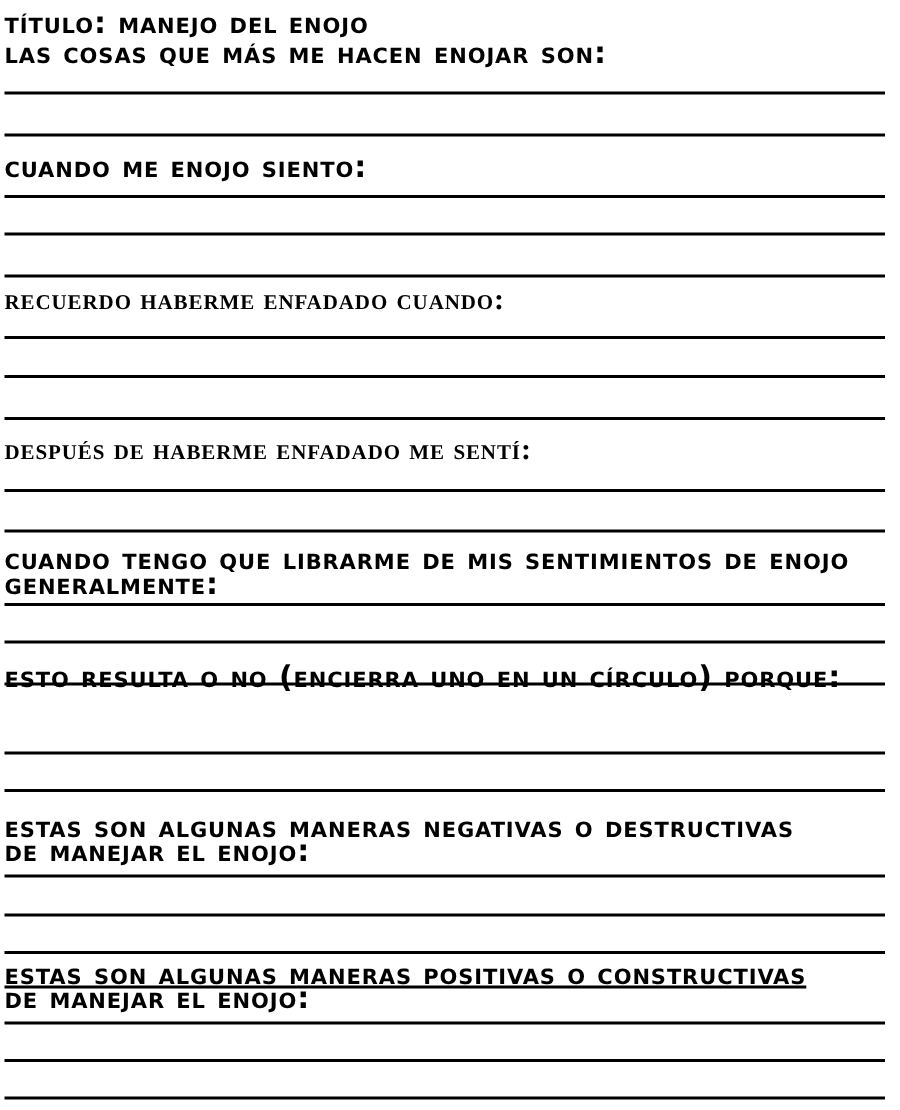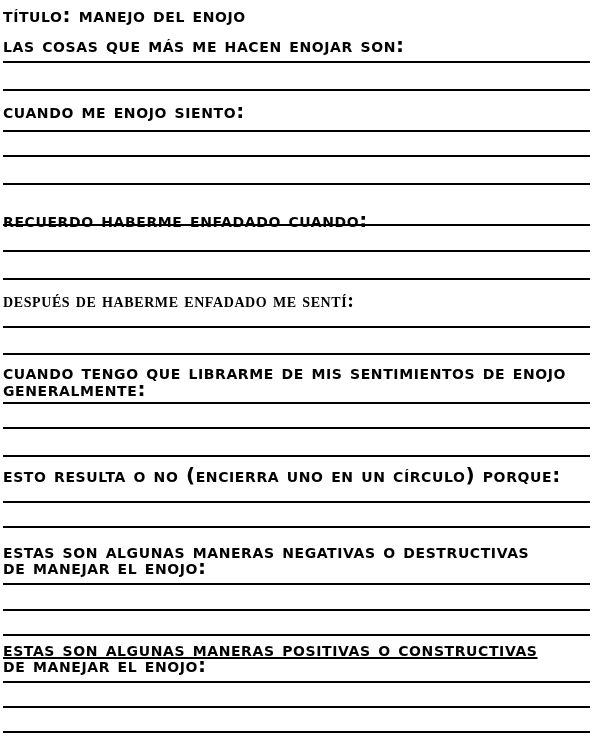--- a/index.html
+++ b/index.html
@@ -37,45 +37,45 @@
       cursor: text;
     }
   </style>
 </head>
 <body>
 
 <div>
 
   <p class="txt" style="top:7px;">Título: Manejo del enojo</p>
 
-  <p class="txt" style="top:37px;">Las cosas que más me hacen enojar son:</p>
+  <p class="txt" style="top:27px;">Las cosas que más me hacen enojar son:</p>
   <div class="rule" style="top:61px;"></div>
   <div class="rule" style="top:89px;"></div>
 
   <p class="txt" style="top:103px;">Cuando me enojo siento:</p>
   <div class="rule" style="top:130px;"></div>
   <div class="rule" style="top:155px;"></div>
   <div class="rule" style="top:183px;"></div>
 
-  <p class="txt" style="top:212px;">Recuerdo haberme enfadado cuando:</p>
+  <p class="txt" style="top:192px;font-family:Liberation Serif, serif;">Recuerdo haberme enfadado cuando:</p>
   <div class="rule" style="top:224px;"></div>
   <div class="rule" style="top:250px;"></div>
   <div class="rule" style="top:278px;"></div>
 
   <p class="txt" style="top:292px;font-family:Liberation Serif, serif;">Después de haberme enfadado me sentí:</p>
   <div class="rule" style="top:326px;"></div>
   <div class="rule" style="top:353px;"></div>
 
   <p class="txt" style="top:364px;">Cuando tengo que librarme de mis sentimientos de enojo</p>
   <p class="txt" style="top:381px;">generalmente:</p>
   <div class="rule" style="top:402px;"></div>
   <div class="rule" style="top:427px;"></div>
   <div class="rule" style="top:455px;"></div>
 
-  <p class="txt" style="top:443px;margin-top:24px;">Esto resulta o no (encierra uno en un círculo) porque:</p>
+  <p class="txt" style="top:443px;">Esto resulta o no (encierra uno en un círculo) porque:</p>
   <div class="rule" style="top:501px;"></div>
   <div class="rule" style="top:526px;"></div>
 
   <p class="txt" style="top:543px;">Estas son algunas maneras negativas o destructivas</p>
   <p class="txt" style="top:559px;">de manejar el enojo:</p>
   <div class="rule" style="top:583px;"></div>
   <div class="rule" style="top:609px;"></div>
   <div class="rule" style="top:634px;"></div>
 
   <p class="txt" style="top:641px;text-decoration:underline;">Estas son algunas maneras positivas o constructivas</p>

